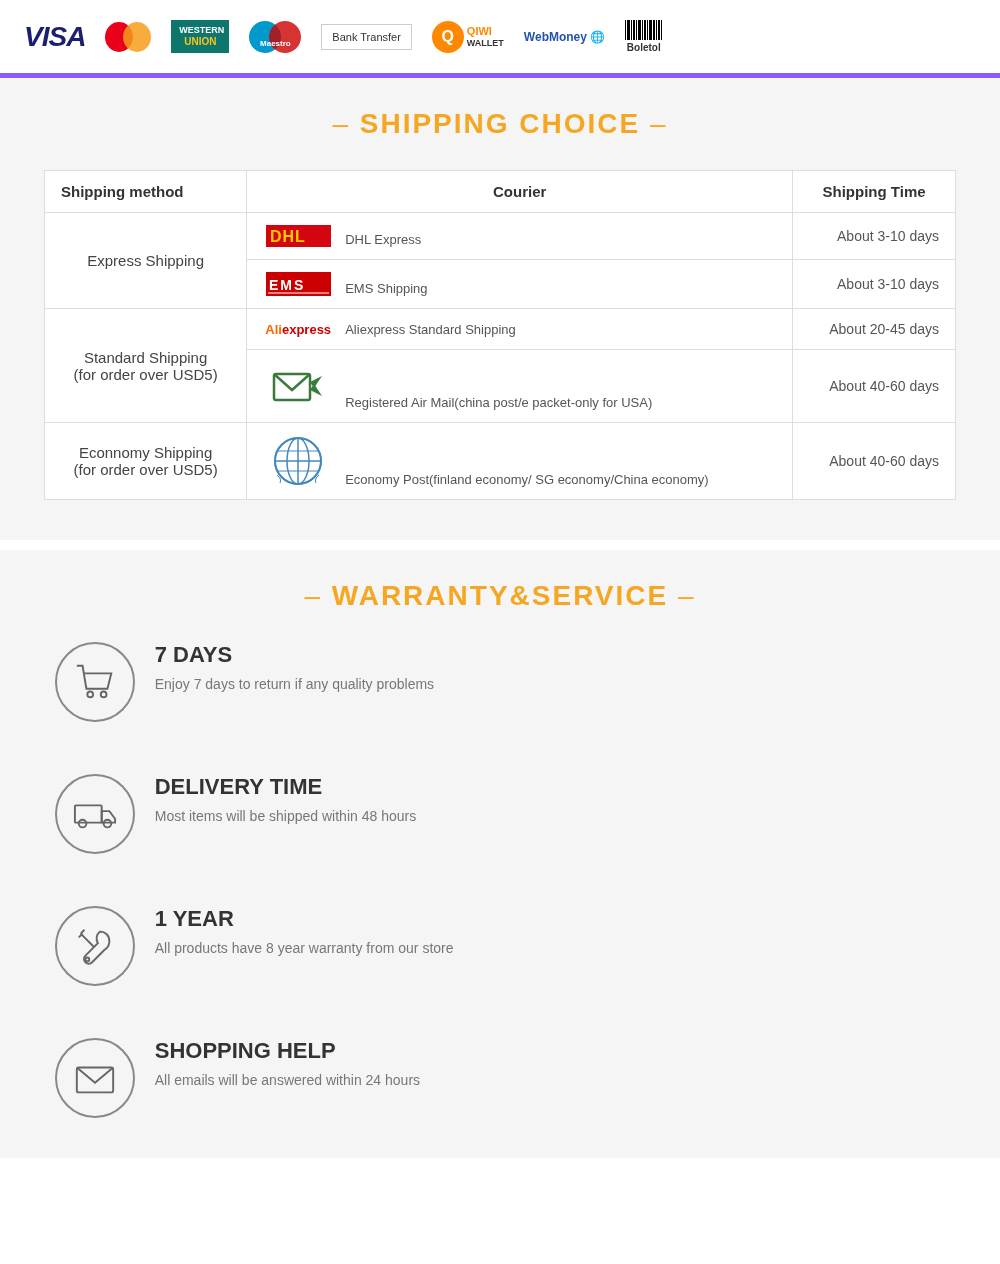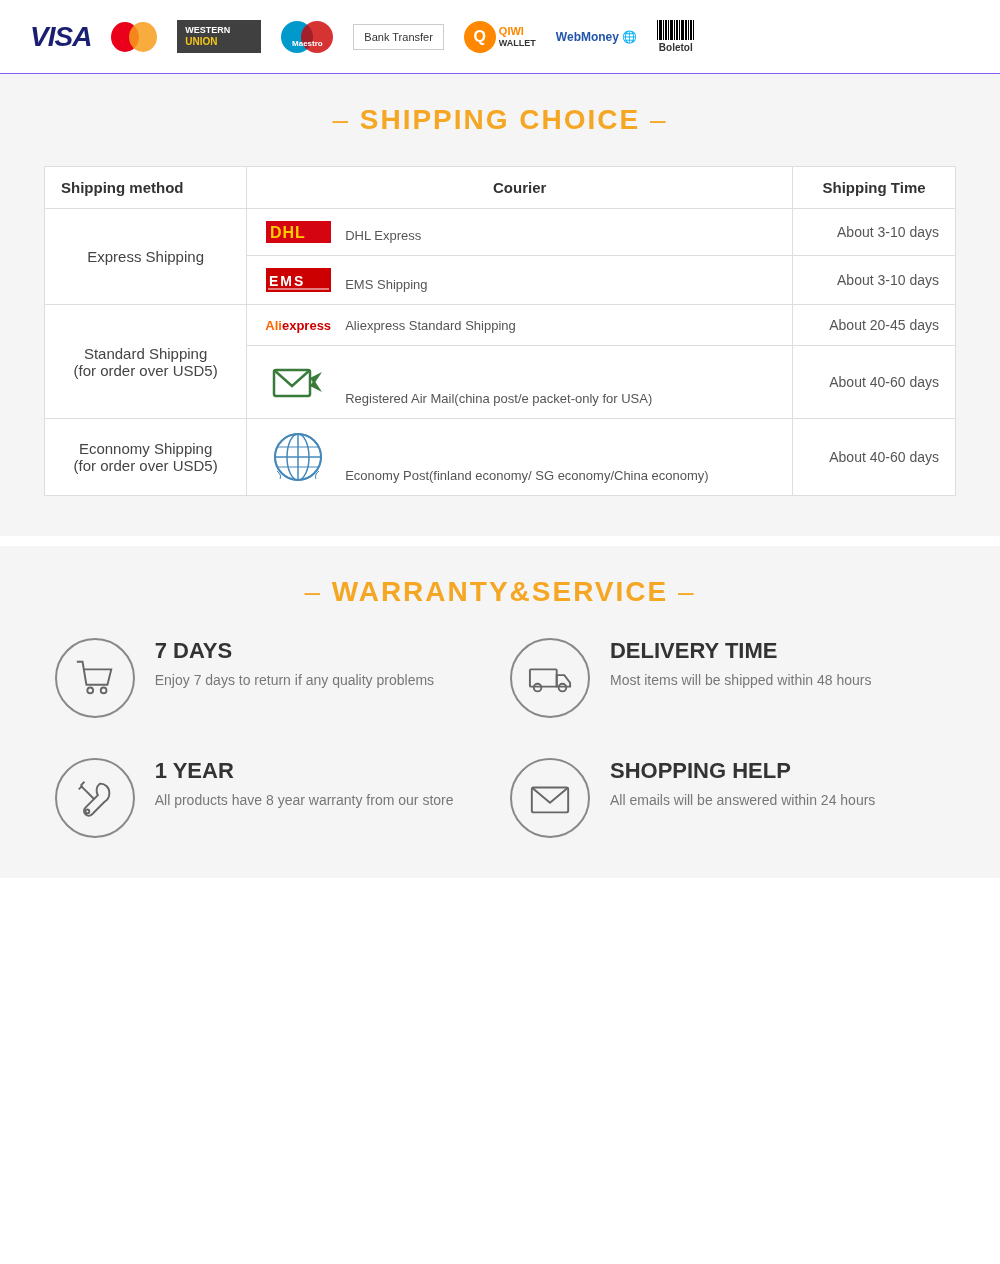--- a/index.html
+++ b/index.html
@@ -8,23 +8,23 @@
       background: #fff;
       width: 1000px;
       min-height: 1264px;
       color: #333;
     }
 
     
     .payment-section {
       display: flex;
       align-items: center;
-      padding: 20px 30px;
+      padding: 20px 24px;
       gap: 20px;
-      border-bottom: 1px solid #8b5cf6;
+      border-bottom: 5px solid #8b5cf6;
       background: #fff;
     }
 
     .payment-logo {
       display: flex;
       align-items: center;
       justify-content: center;
     }
 
     
@@ -57,27 +57,28 @@
       top: 0;
       width: 28px;
       height: 30px;
       background: #f79e1b;
       border-radius: 50%;
       opacity: 0.85;
     }
 
     
     .western-union {
-      background: #404040;
+      background: #0f766e;
       color: #fff;
       padding: 5px 8px;
       font-size: 9px;
       font-weight: bold;
+      text-align: center;
       line-height: 1.2;
-      width: 84px;
+      width: 58px;
     }
     .western-union .wu-top { color: #fff; font-size: 9px; }
     .western-union .wu-yellow { color: #f5c518; font-size: 10px; }
 
     
     .maestro-logo {
       position: relative;
       width: 52px;
       height: 32px;
     }
@@ -236,22 +237,22 @@
     
     .warranty-section {
       background: #f5f5f5;
       padding: 30px 16px 40px;
       margin-top: 10px;
     }
 
     
     .service-grid {
       display: grid;
-      grid-template-columns: 1fr 1fr;
-      gap: 40px 20px;
+      grid-template-columns: 1fr;
+      gap: 52px 20px;
       width: 92%;
       margin: 14px auto 0;
     }
 
     .service-item {
       display: flex;
       align-items: flex-start;
       gap: 20px;
     }
 

